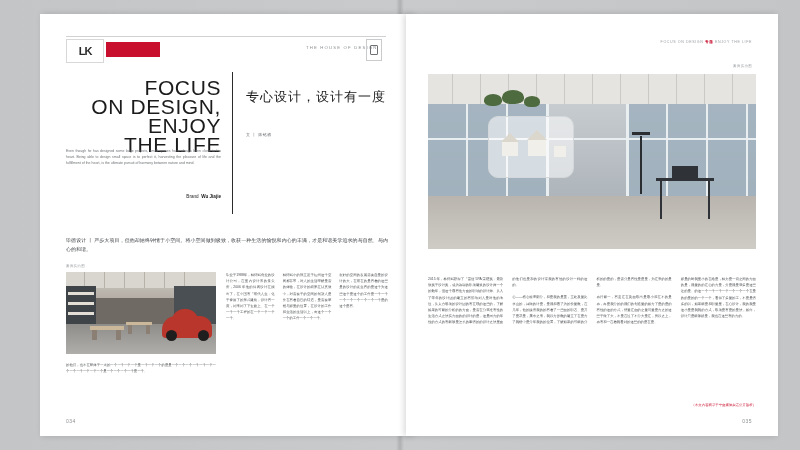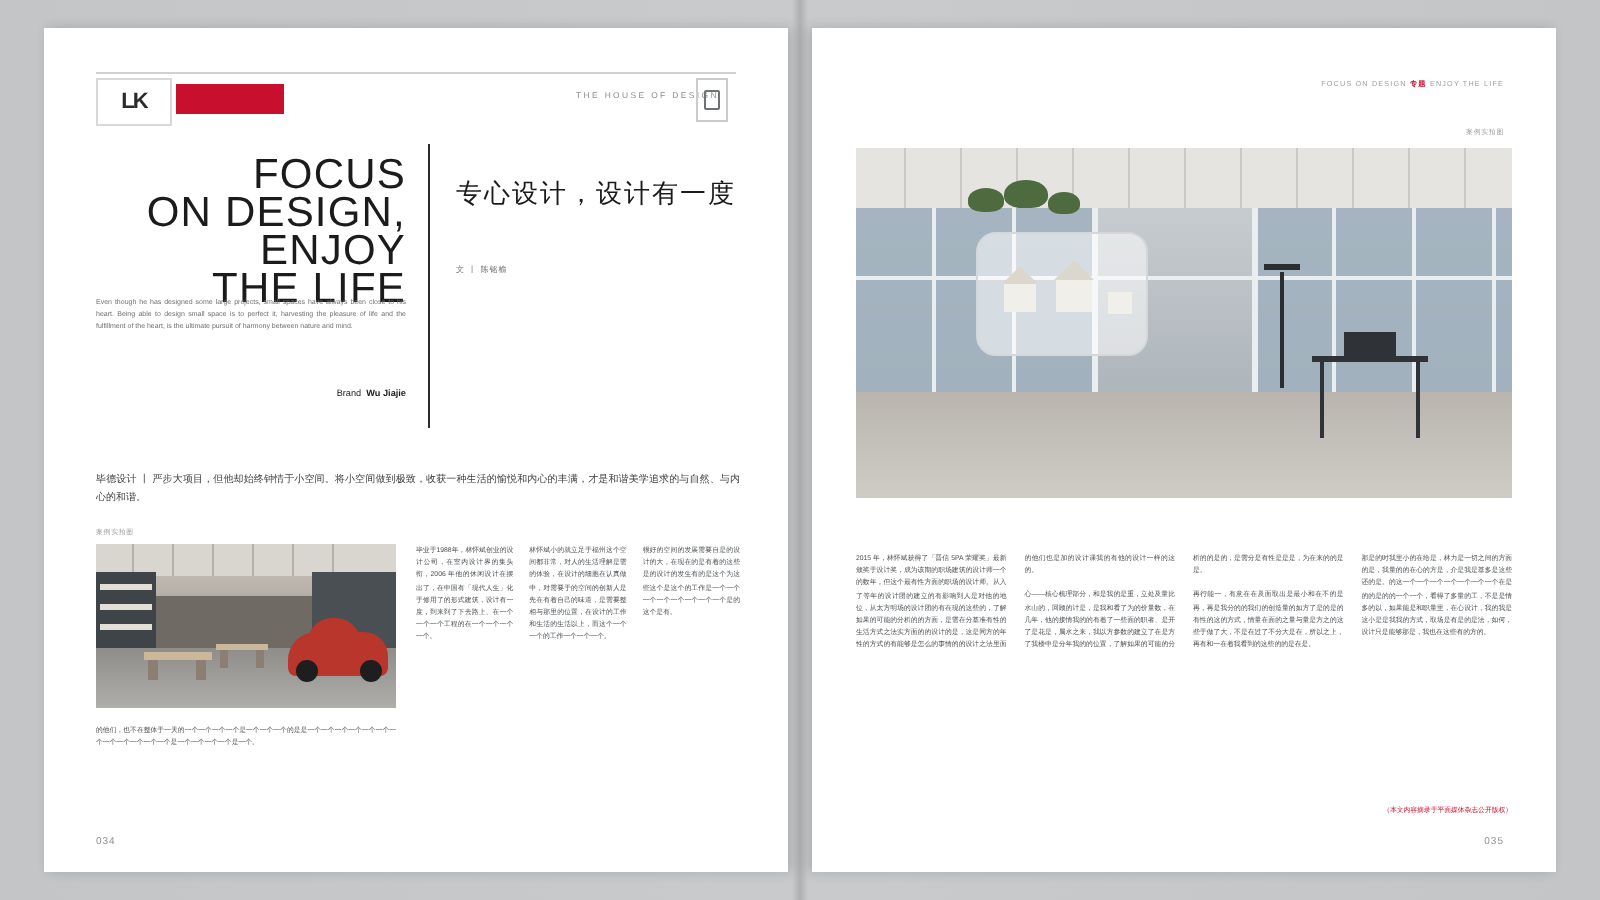--- a/index.html
+++ b/index.html
@@ -9,21 +9,21 @@
     font-family:"Liberation Sans", sans-serif;
   }
   .spread{
     position:absolute;left:0;top:0;width:800px;height:450px;
     background:linear-gradient(to right,#c3c5c7 0%,#c8cacc 49.5%,#aeb0b2 50%,#c8cacc 50.5%,#c3c5c7 100%);
   }
   .page{
     position:absolute;top:14px;height:422px;background:#ffffff;
     overflow:hidden;
   }
-  .page-left{left:22px;width:372px;box-shadow:2px 0 6px rgba(0,0,0,.15);}
+  .page-left{left:40px;width:372px;box-shadow:2px 0 6px rgba(0,0,0,.15);}
   .page-right{left:406px;width:372px;box-shadow:-2px 0 6px rgba(0,0,0,.15);}
 
   
   .hdr{
     position:absolute;left:26px;top:22px;width:320px;height:26px;
   }
   .hdr-rule{
     position:absolute;left:0;top:0;width:320px;height:1px;background:#cfd1d3;
   }
   .logo-box{

